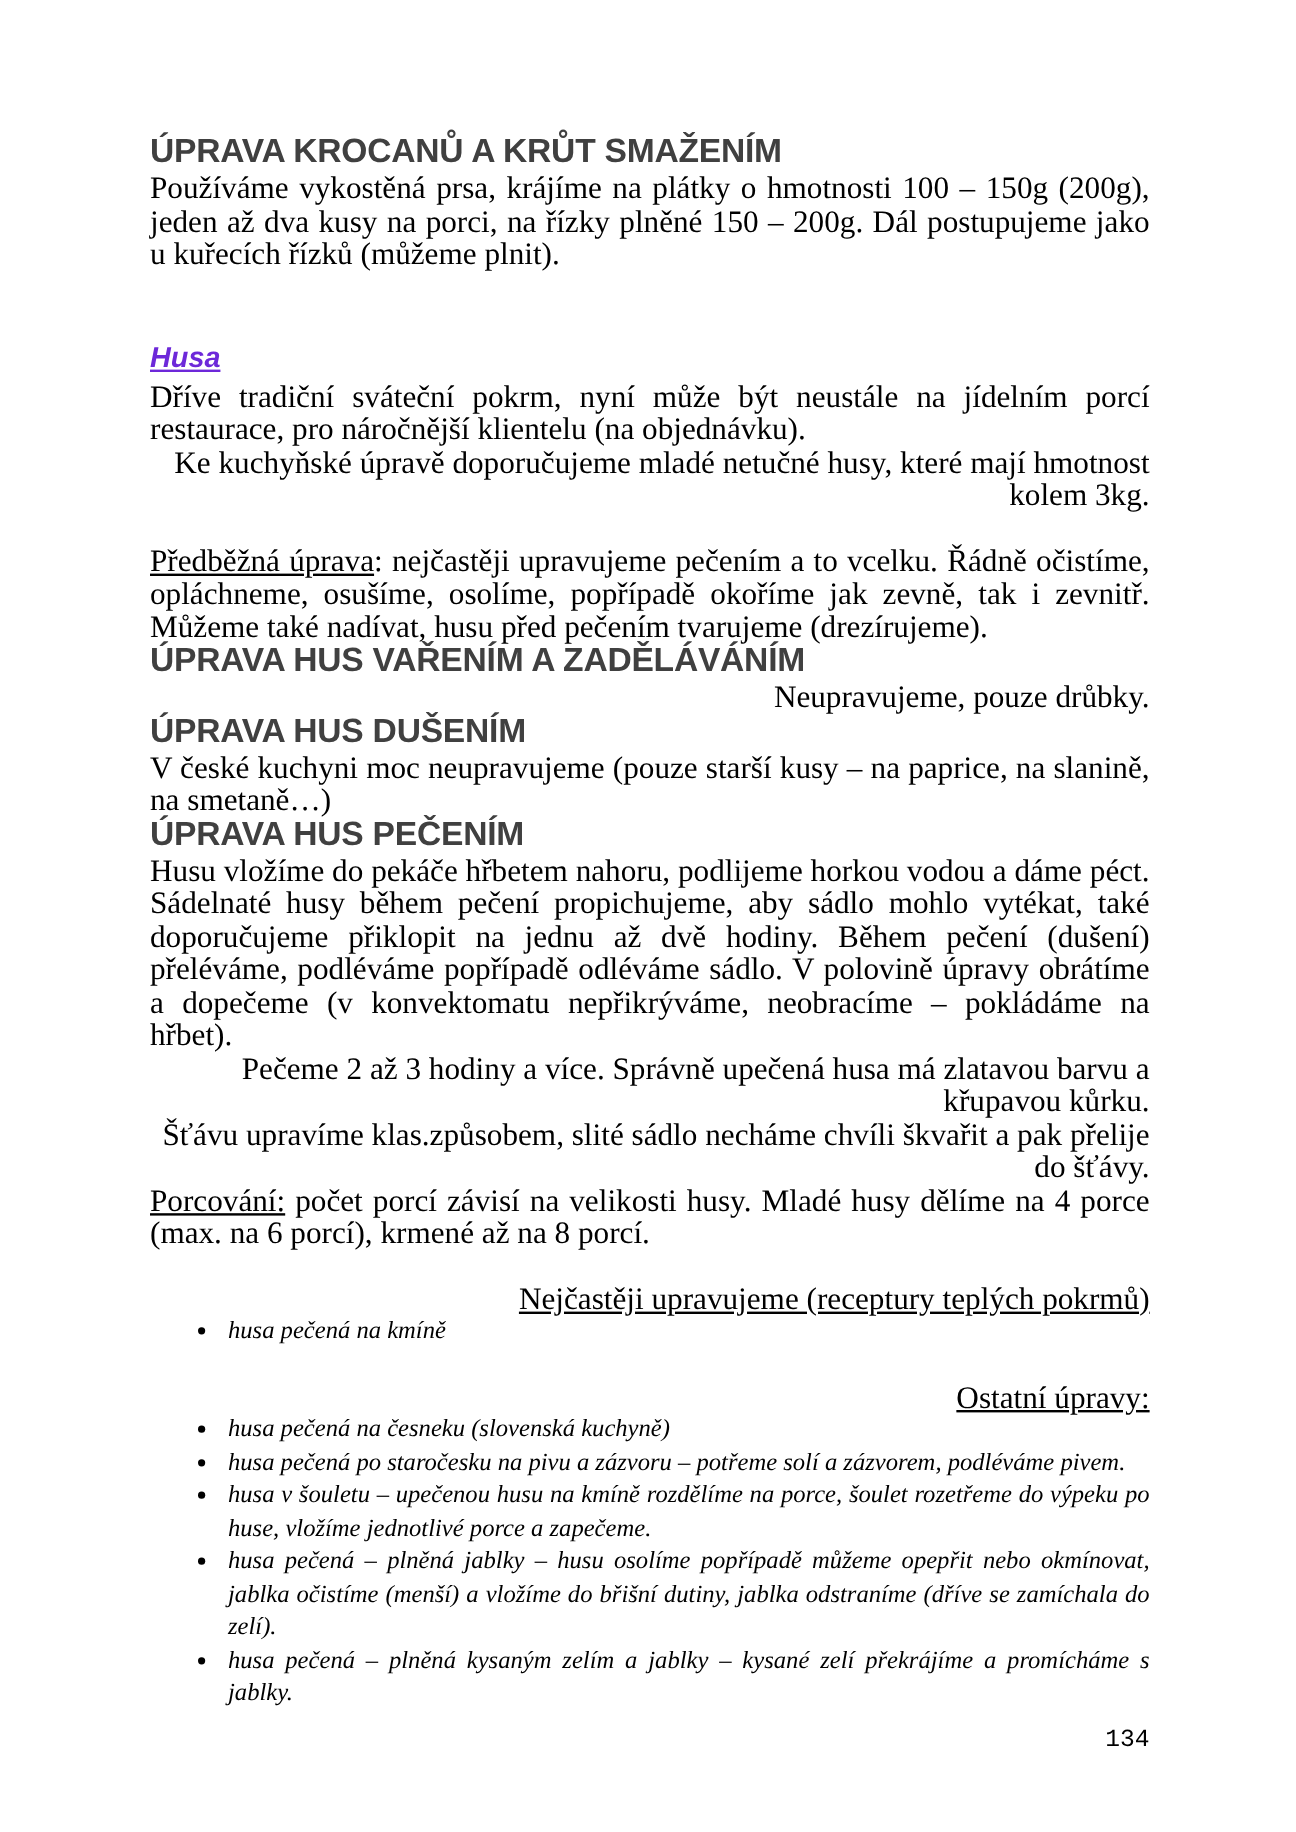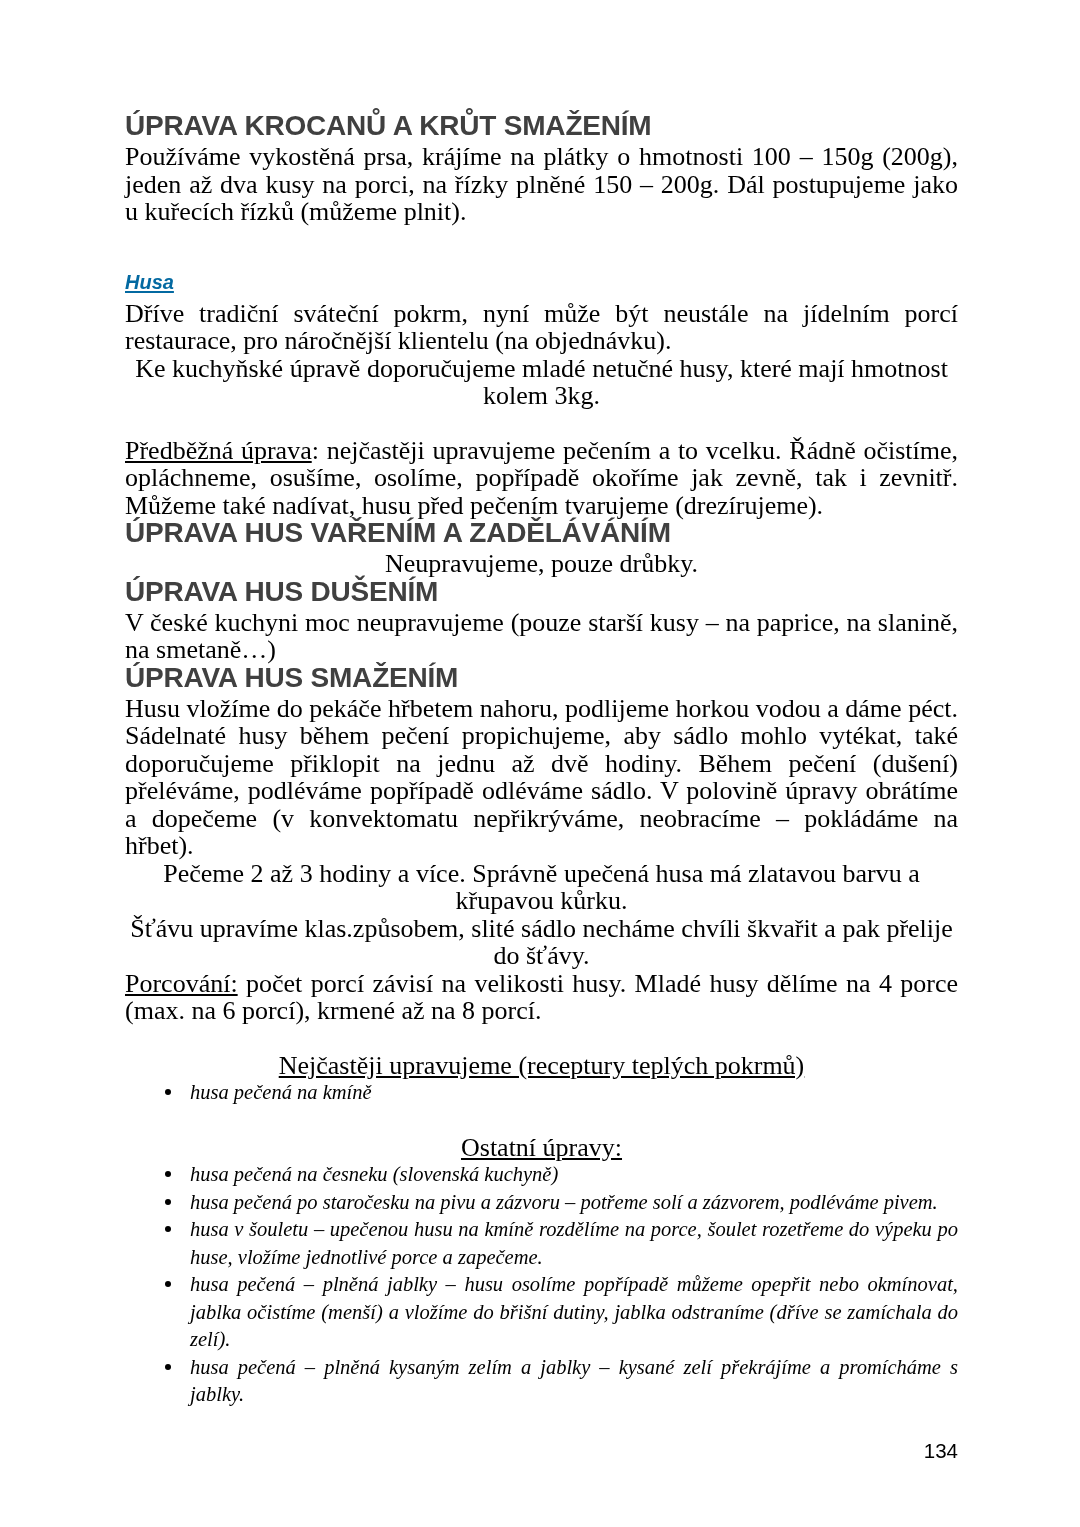--- a/index.html
+++ b/index.html
@@ -32,41 +32,41 @@
     letter-spacing: -0.2px;
     margin: 0 0 4px 0;
   }
   .h-sans.spaced-top {
   }
   
   .h-husa {
     font-family: "Liberation Sans", sans-serif;
     font-weight: bold;
     font-style: italic;
-    font-size: 20px;
+    font-size: 24px;
     line-height: 28px;
-    color: #0369a1;
-    margin: 42px 0 4px 0;
+    color: #6d28d9;
+    margin: 59px 0 4px 0;
   }
   .h-husa .u {
     text-decoration: underline;
     text-underline-offset: 2px;
   }
   
   .p {
     font-family: "Liberation Serif", "DejaVu Serif", serif;
     font-size: 26px;
     line-height: 27.5px;
     color: #000000;
     text-align: justify;
     text-justify: inter-word;
     margin: 0;
   }
   .p.left {
-    text-align: center;
+    text-align: right;
   }
   .gap-md { height: 27px; }
   .u {
     text-decoration: underline;
     text-underline-offset: 2px;
   }
   
   ul.bullets {
     list-style: none;
     margin: 0;
@@ -95,21 +95,21 @@
     border-radius: 50%;
     background: #000000;
   }
   
   .page-number {
     position: absolute;
     left: 0;
     top: 1437px;
     width: 958px;
     text-align: right;
-    font-family: Liberation Sans, sans-serif;
+    font-family: Liberation Mono, monospace;
     font-size: 20.5px;
     line-height: 27px;
     color: #000000;
   }
 </style>
 </head>
 <body>
 
 <div class="page">
   <div class="content">
@@ -124,21 +124,21 @@
     <div class="gap-md"></div>
 
     <p class="p"><span class="u">Předběžná úprava</span><span>: nejčastěji upravujeme pečením a to vcelku. Řádně očistíme, opláchneme, osušíme, osolíme, popřípadě okoříme jak zevně, tak i zevnitř. Můžeme také nadívat, husu před pečením tvarujeme (drezírujeme).</span></p>
 
     <h2 class="h-sans spaced-top">ÚPRAVA HUS VAŘENÍM A ZADĚLÁVÁNÍM</h2>
     <p class="p left">Neupravujeme, pouze drůbky.</p>
 
     <h2 class="h-sans spaced-top">ÚPRAVA HUS DUŠENÍM</h2>
     <p class="p">V české kuchyni moc neupravujeme (pouze starší kusy – na paprice, na slanině, na smetaně…)</p>
 
-    <h2 class="h-sans spaced-top">ÚPRAVA HUS SMAŽENÍM</h2>
+    <h2 class="h-sans spaced-top">ÚPRAVA HUS PEČENÍM</h2>
     <p class="p">Husu vložíme do pekáče hřbetem nahoru, podlijeme horkou vodou a dáme péct. Sádelnaté husy během pečení propichujeme, aby sádlo mohlo vytékat, také doporučujeme přiklopit na jednu až dvě hodiny. Během pečení (dušení) přeléváme, podléváme popřípadě odléváme sádlo. V polovině úpravy obrátíme a dopečeme (v konvektomatu nepřikrýváme, neobracíme – pokládáme na hřbet).</p>
     <p class="p left">Pečeme 2 až 3 hodiny a více. Správně upečená husa má zlatavou barvu a křupavou kůrku.</p>
     <p class="p left">Šťávu upravíme klas.způsobem, slité sádlo necháme chvíli škvařit a pak  přelije do šťávy.</p>
     <p class="p"><span class="u">Porcování:</span><span> počet porcí závisí na velikosti husy. Mladé husy dělíme na 4 porce (max. na 6 porcí), krmené až na 8 porcí.</span></p>
 
     <div class="gap-md"></div>
 
     <p class="p left"><span class="u">Nejčastěji upravujeme (receptury teplých pokrmů)</span></p>
     <ul class="bullets">
       <li class="left"><span class="bullet-dot"></span><span>husa pečená na kmíně</span></li>

